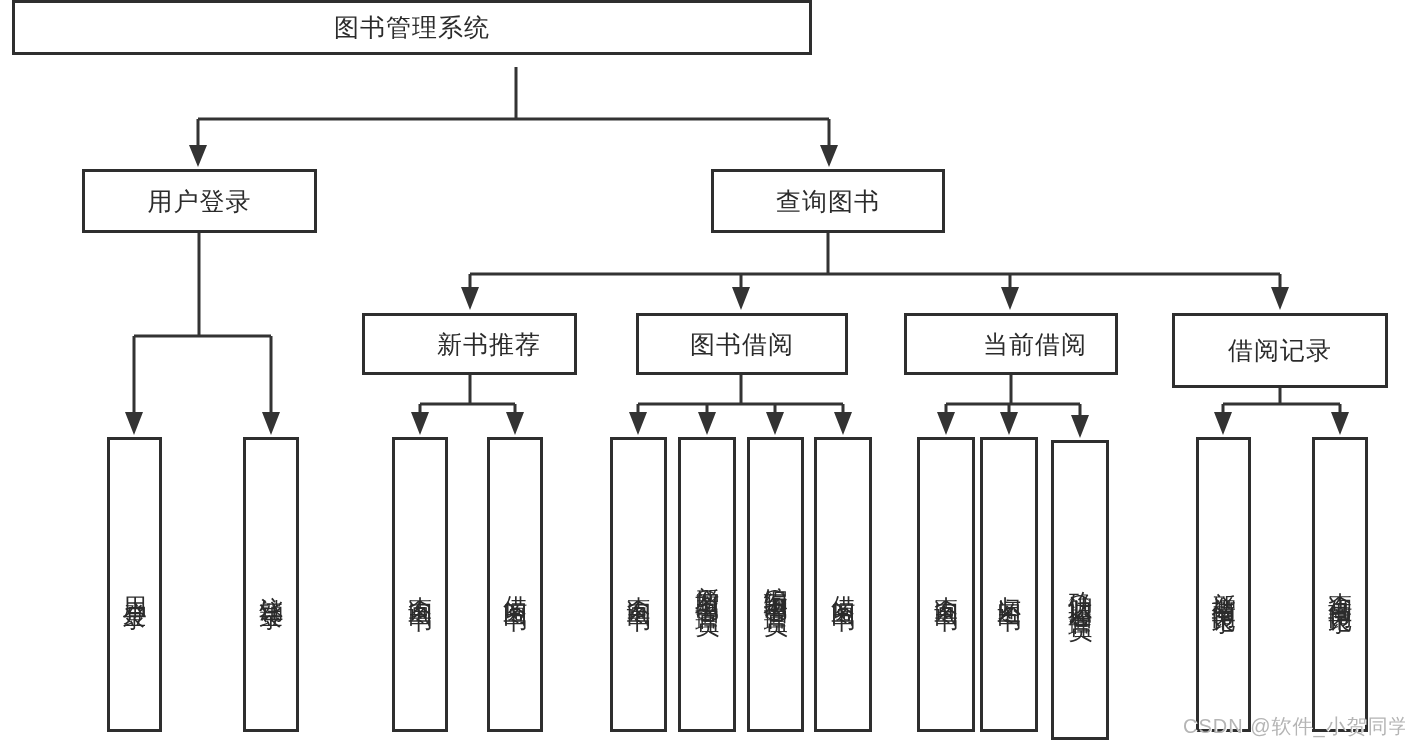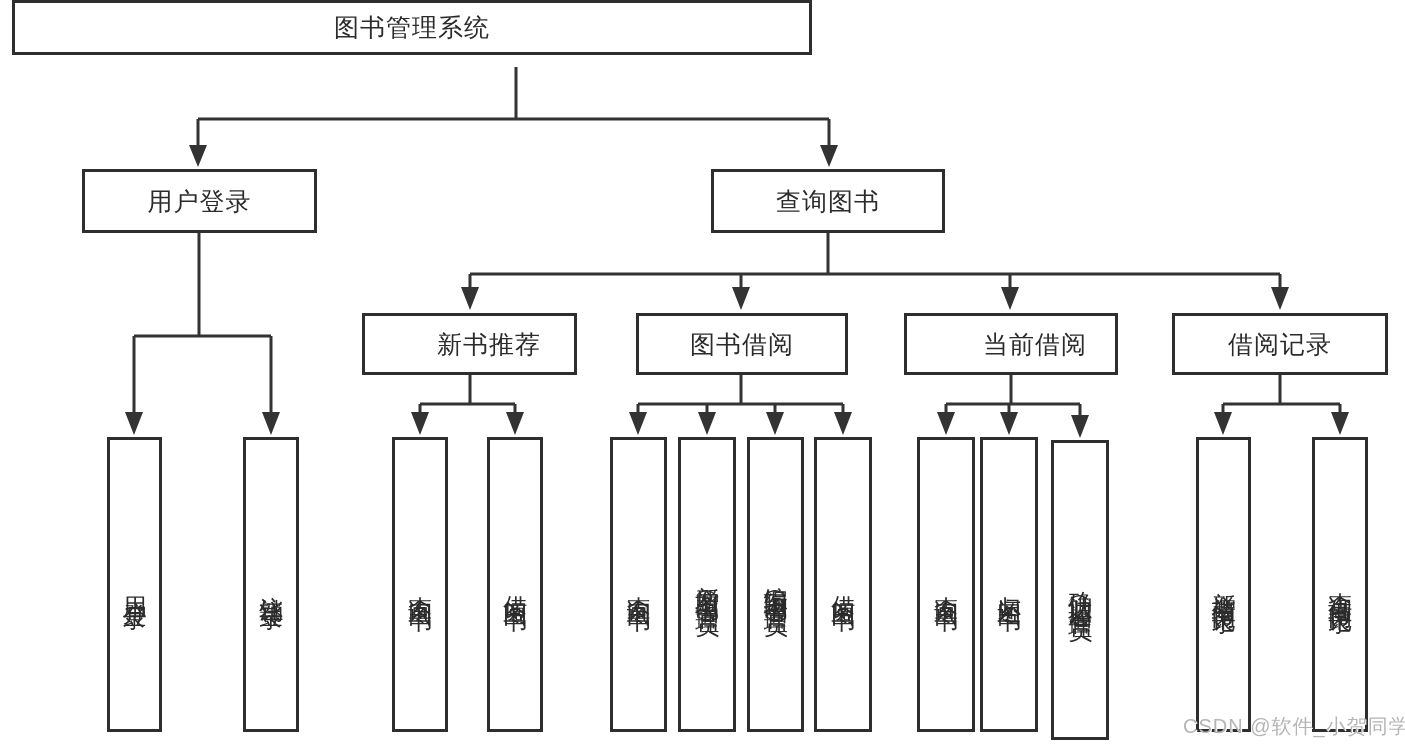--- a/index.html
+++ b/index.html
@@ -96,21 +96,21 @@
 
   <div class="node" style="left:362px; top:313px; width:215px; height:62px;padding-left:39px;">
     <span>新书推荐</span>
   </div>
   <div class="node" style="left:636px; top:313px; width:212px; height:62px;align-items:center;">
     <span>图书借阅</span>
   </div>
   <div class="node" style="left:904px; top:313px; width:214px; height:62px;padding-left:48px;">
     <span>当前借阅</span>
   </div>
-  <div class="node" style="left:1172px; top:313px; width:216px; height:62px;">
+  <div class="node" style="left:1172px; top:313px; width:216px; height:75px;">
     <span>借阅记录</span>
   </div>
 
   <div class="node vnode" style="left:107px; top:437px; width:55px; height:295px;">
     <span class="vtext">用户登录</span>
   </div>
   <div class="node vnode" style="left:243px; top:437px; width:56px; height:295px;">
     <span class="vtext">注销登录</span>
   </div>
 

